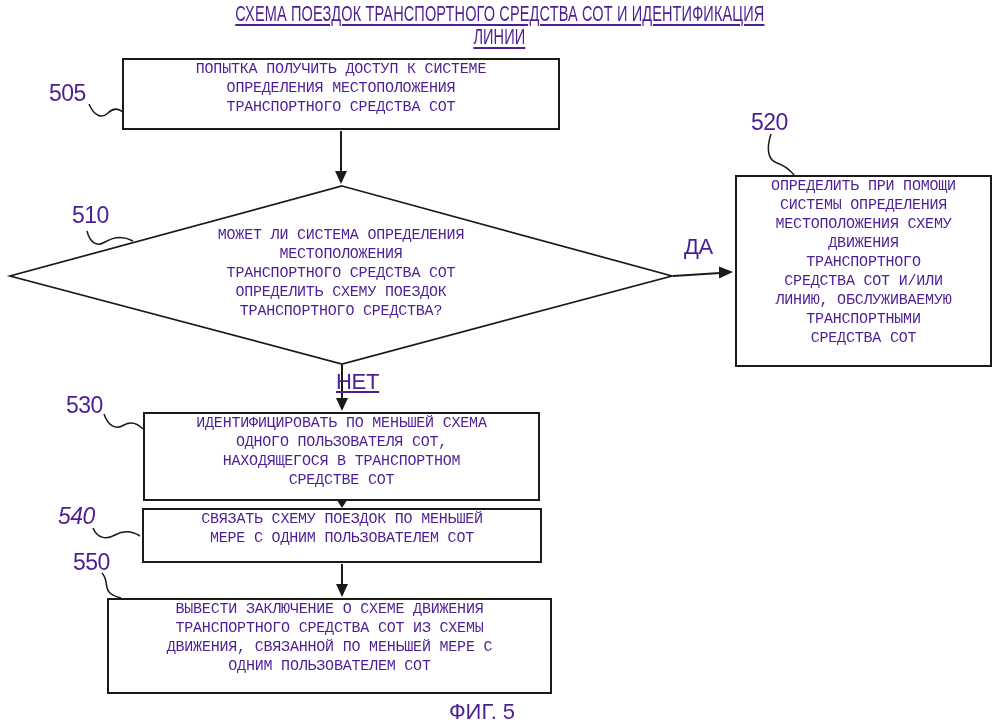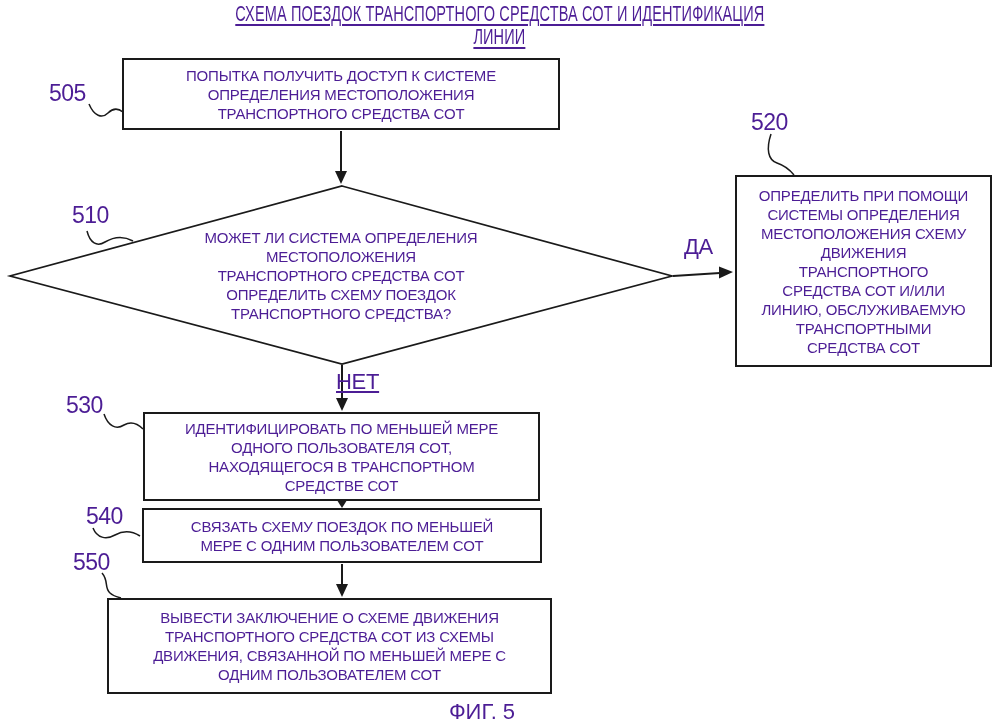--- a/index.html
+++ b/index.html
@@ -32,25 +32,25 @@
     white-space: nowrap;
     text-decoration: underline;
     text-decoration-thickness: 2px;
     text-underline-offset: 3px;
     letter-spacing: 0.2px;
   }
   .node {
     position: absolute;
     box-sizing: border-box;
     display: flex;
-    align-items: center;
     justify-content: center;
     text-align: center;
     background: #ffffff;
     border: 2px solid #1a1a1a;
+    font-family: Liberation Mono, monospace;
   }
   .node .txt {
     white-space: pre-line;
     font-size: 15px;
     line-height: 19px;
     letter-spacing: -0.2px;
     text-align: center;
     width: 100%;
   }
   .node.decision {
@@ -134,21 +134,21 @@
 МЕСТОПОЛОЖЕНИЯ СХЕМУ
 ДВИЖЕНИЯ
 ТРАНСПОРТНОГО
 СРЕДСТВА СОТ И/ИЛИ
 ЛИНИЮ, ОБСЛУЖИВАЕМУЮ
 ТРАНСПОРТНЫМИ
 СРЕДСТВА СОТ</span>
   </div>
 
   <div class="node" style="left:143px; top:412px; width:397px; height:89px;">
-    <span class="txt">ИДЕНТИФИЦИРОВАТЬ ПО МЕНЬШЕЙ МЕРЕ
+    <span class="txt">ИДЕНТИФИЦИРОВАТЬ ПО МЕНЬШЕЙ СХЕМА
 ОДНОГО ПОЛЬЗОВАТЕЛЯ СОТ,
 НАХОДЯЩЕГОСЯ В ТРАНСПОРТНОМ
 СРЕДСТВЕ СОТ</span>
   </div>
 
   <div class="node" style="left:142px; top:508px; width:400px; height:55px;">
     <span class="txt">СВЯЗАТЬ СХЕМУ ПОЕЗДОК ПО МЕНЬШЕЙ
 МЕРЕ С ОДНИМ ПОЛЬЗОВАТЕЛЕМ СОТ</span>
   </div>
 
@@ -156,21 +156,21 @@
     <span class="txt">ВЫВЕСТИ ЗАКЛЮЧЕНИЕ О СХЕМЕ ДВИЖЕНИЯ
 ТРАНСПОРТНОГО СРЕДСТВА СОТ ИЗ СХЕМЫ
 ДВИЖЕНИЯ, СВЯЗАННОЙ ПО МЕНЬШЕЙ МЕРЕ С
 ОДНИМ ПОЛЬЗОВАТЕЛЕМ СОТ</span>
   </div>
 
   <div class="ref" style="left:49px; top:82px;">505</div>
   <div class="ref" style="left:72px; top:204px;">510</div>
   <div class="ref" style="left:751px; top:111px;">520</div>
   <div class="ref" style="left:66px; top:394px;">530</div>
-  <div class="ref" style="left:86px; top:505px;">540</div>
+  <div class="ref" style="left:58px; top:505px;font-style:italic;">540</div>
   <div class="ref" style="left:73px; top:551px;">550</div>
 
   <div class="edge-label" style="left:684px; top:236px;">ДА</div>
   <div class="edge-label" style="left:336px; top:371px;text-decoration:underline;">НЕТ</div>
 
   <div class="fig-caption">ФИГ. 5</div>
 
 </div>
 
 </body></html>

